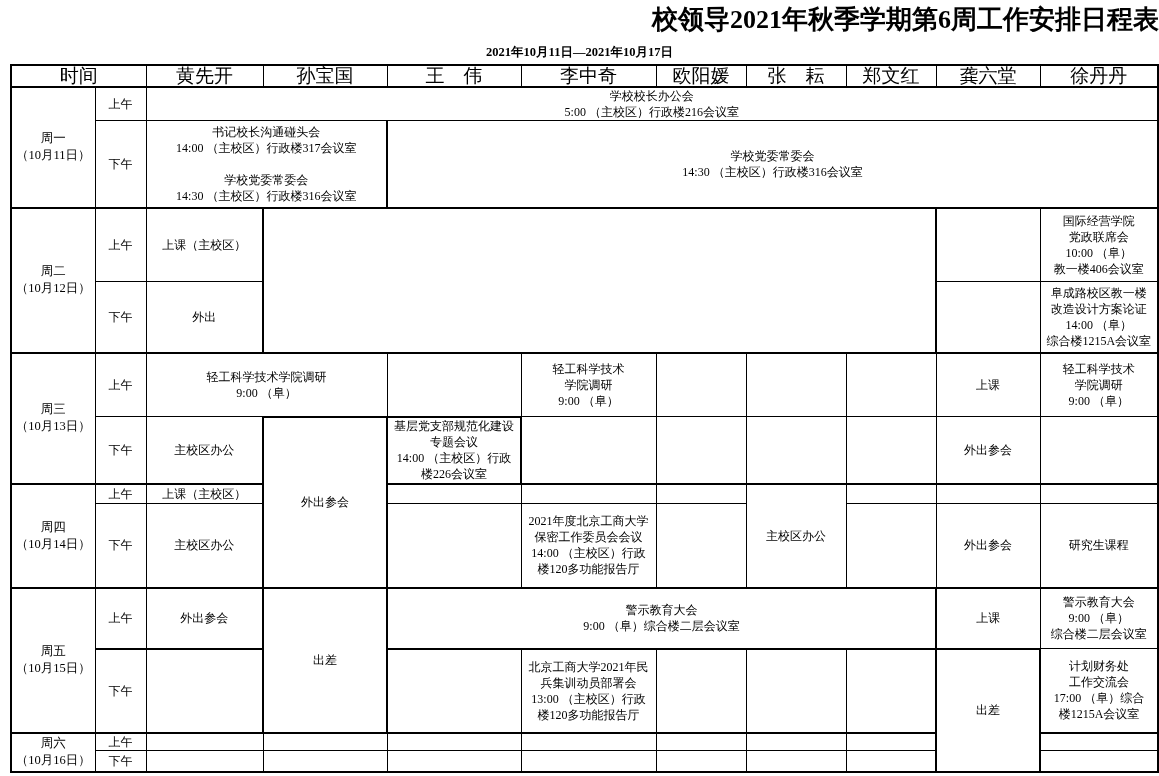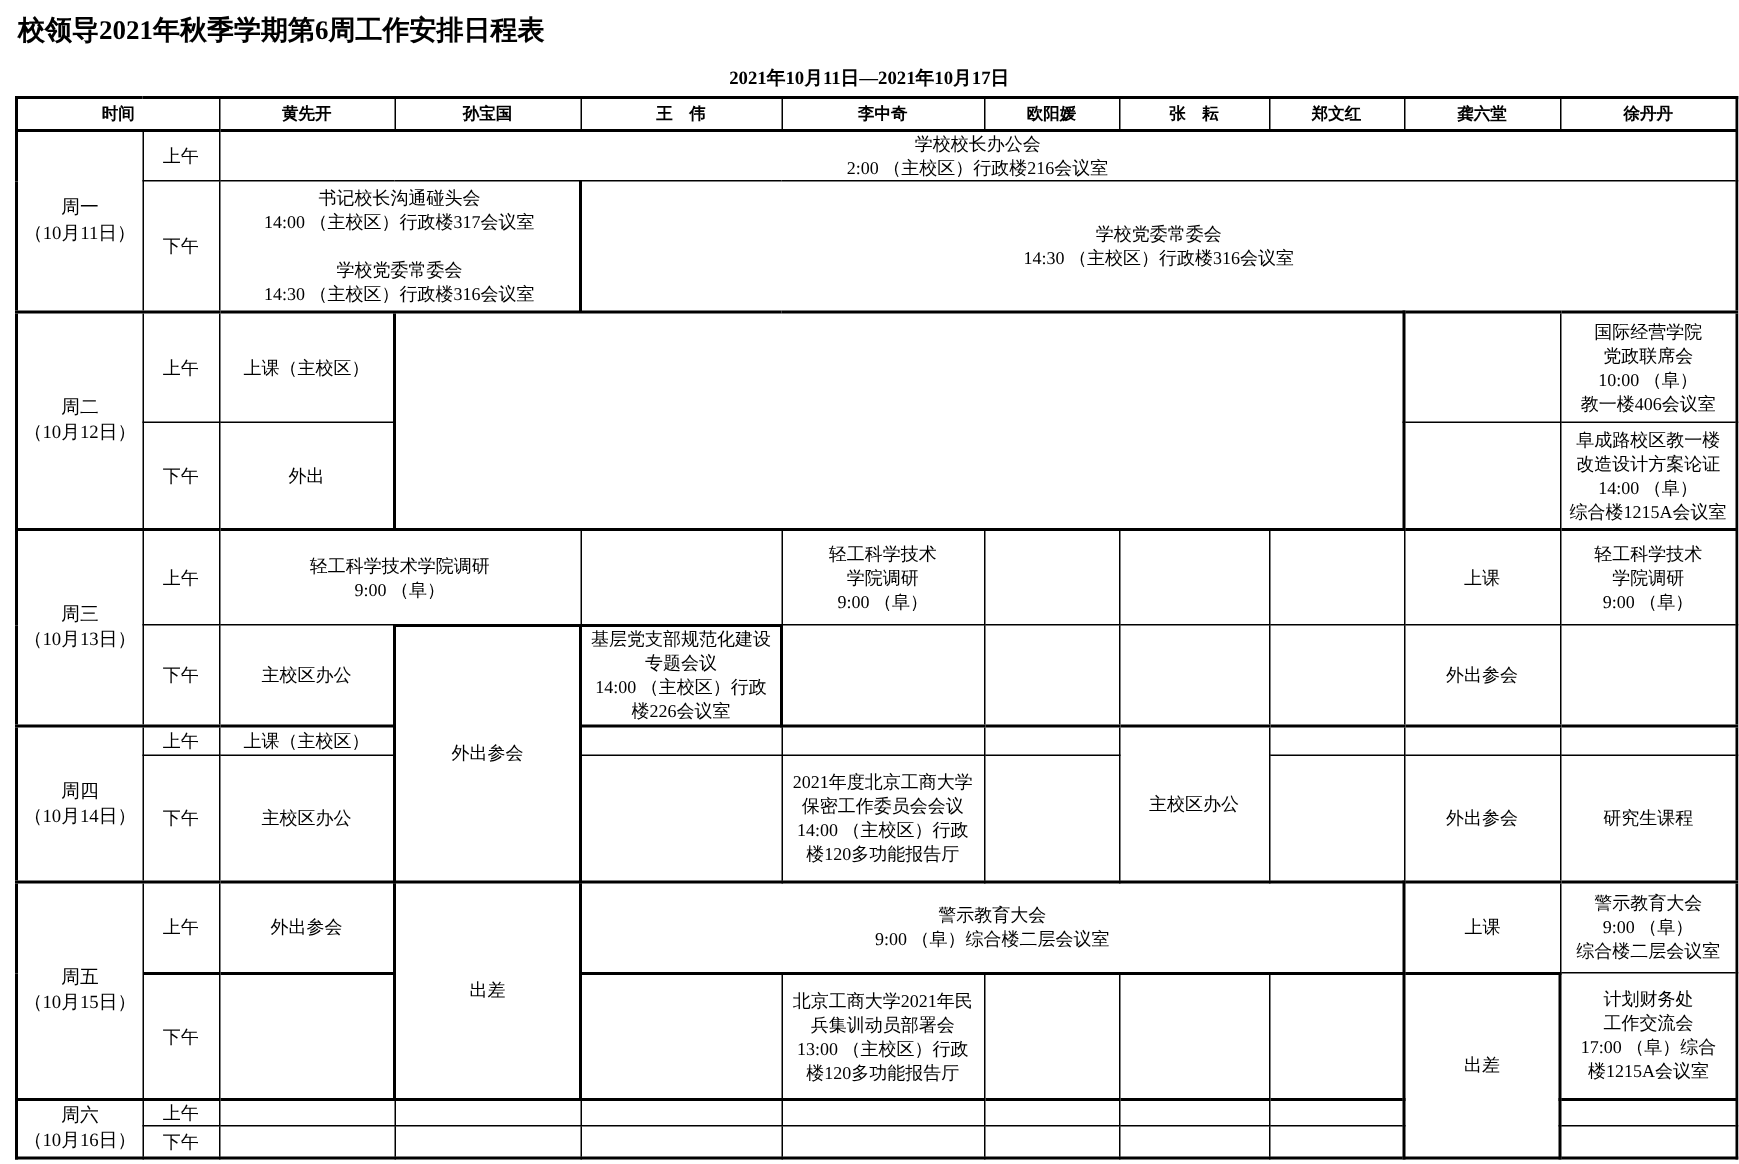--- a/index.html
+++ b/index.html
@@ -1,23 +1,23 @@
 <!DOCTYPE html>
 <html><head>
 <meta charset="utf-8">
 <style>
   html,body{margin:0;padding:0;background:#fff;}
   body{width:1159px;height:776px;overflow:hidden;color:#000;
        font-family:"Liberation Serif","DejaVu Serif",serif;}
-  .title{margin:8px 0 0 12px;text-align:left;font-size:18px;font-weight:bold;line-height:24px;}
+  .title{margin:8px 0 0 12px;text-align:right;font-size:26px;font-weight:bold;line-height:24px;}
   .subtitle{text-align:center;font-size:12.5px;font-weight:bold;line-height:15px;margin-top:13px;}
   table{border-collapse:collapse;table-layout:fixed;margin:4px 0 0 10px;border:2px solid #000;}
   td{border:1px solid #000;padding:0 2px;text-align:center;vertical-align:middle;
      font-size:12px;line-height:16px;white-space:pre-line;overflow:hidden;}
-  td.hdr{font-size:11px;font-weight:bold;}
+  td.hdr{font-size:19px;font-weight:normal;}
   td.day{font-size:12.5px;font-weight:normal;line-height:17px;}
   td.sess{font-size:12px;}
   td.thick{border-width:2px;}
   td.bl2{border-left-width:2px;}
   td.bt2{border-top-width:2px;}
   tr.sec > td{border-top-width:2px;}
 </style>
 </head>
 <body>
 
@@ -50,21 +50,21 @@
     <td class="hdr">张　耘</td>
     <td class="hdr">郑文红</td>
     <td class="hdr">龚六堂</td>
     <td class="hdr">徐丹丹</td>
   </tr>
 
   <tr class="sec" style="height:29px">
     <td class="day" rowspan="2"><span style="display:block">周一</span><span style="display:block">（10月11日）</span></td>
     <td class="sess">上午</td>
     <td class="ev" colspan="9">学校校长办公会
-2:00 （主校区）行政楼216会议室</td>
+5:00 （主校区）行政楼216会议室</td>
   </tr>
   <tr style="height:87px">
     <td class="sess">下午</td>
     <td class="ev" colspan="2">书记校长沟通碰头会
 14:00 （主校区）行政楼317会议室
 
 学校党委常委会
 14:30 （主校区）行政楼316会议室</td>
     <td class="ev bl2" colspan="7">学校党委常委会
 14:30 （主校区）行政楼316会议室</td>

